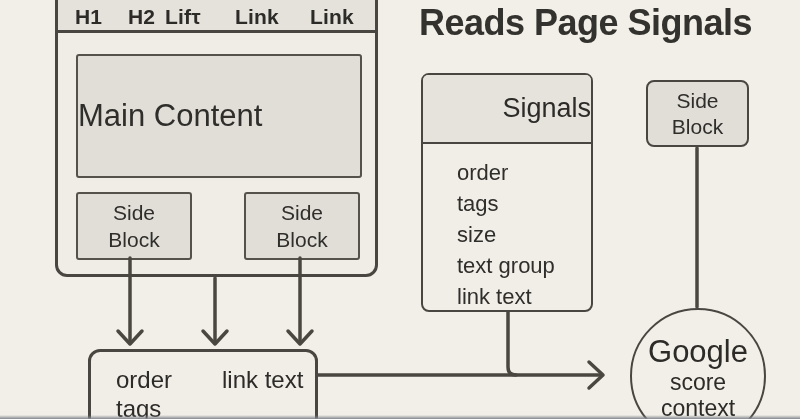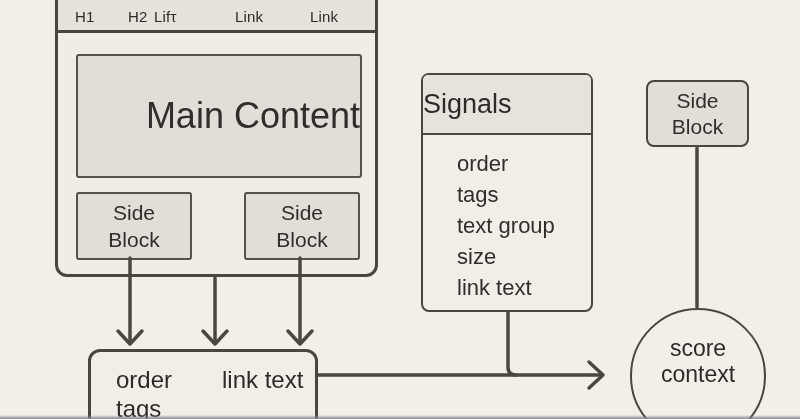--- a/index.html
+++ b/index.html
@@ -29,41 +29,41 @@
     left: -3px; top: -3px;
     width: 323px; height: 55px;
     background: #e5e2dc;
     border: 3px solid #494641;
     border-bottom: 3px solid #494641;
     border-radius: 12px 12px 0 0;
   }
   .tab {
     position: absolute;
     top: 24px;
-    font-size: 15px;
-    font-weight: 400;
+    font-size: 21px;
+    font-weight: 700;
     line-height: 24px;
     color: #2c2b28;
     letter-spacing: 0.2px;
   }
   .tab-0 { left: 17px; }
   .tab-1 { left: 70px; }
-  .tab-2 { left: 96px; }
+  .tab-2 { left: 107px; }
   .tab-3 { left: 177px; }
   .tab-4 { left: 252px; }
 
   .main-content {
     position: absolute;
     left: 18px; top: 73px;
     width: 286px; height: 124px;
     background: #e1ded8;
     border: 2.5px solid #55524c;
     border-radius: 3px;
-    display: flex; align-items: center; justify-content: flex-end;
-    font-size: 36px; font-weight: 500; color: #2f2e2b;
+    display: flex; align-items: center; justify-content: flex-start;
+    font-size: 31px; font-weight: 500; color: #2f2e2b;
   }
   .side-block {
     position: absolute;
     top: 211px;
     width: 116px; height: 68px;
     background: #e1ded8;
     border: 2.5px solid #55524c;
     border-radius: 3px;
     display: flex; flex-direction: column; align-items: center; justify-content: center;
     font-size: 21px; font-weight: 500; line-height: 27px; color: #2f2e2b;
@@ -85,25 +85,25 @@
   
   .signals-box {
     position: absolute;
     left: 421px; top: 73px;
     width: 172px; height: 239px;
     background: #f1eee8;
     border: 2.5px solid #494641;
     border-radius: 8px;
   }
   .signals-header {
-    height: 60px;
+    height: 69px;
     background: #e6e3dd;
     border-bottom: 2.5px solid #494641;
     border-radius: 5px 5px 0 0;
-    display: flex; align-items: center; justify-content: flex-start;
+    display: flex; align-items: center; justify-content: flex-end;
     font-size: 27px; font-weight: 500; color: #2c2b28;
   }
   .signals-list {
     padding: 13px 0 0 34px;
     list-style: none;
     font-size: 22px; font-weight: 500; line-height: 31px; color: #2f2e2b;
   }
 
   
   .side-block-solo {
@@ -186,50 +186,52 @@
     <div class="side-block side-block-left">
       <span>Side</span>
       <span>Block</span>
     </div>
     <div class="side-block side-block-right">
       <span>Side</span>
       <span>Block</span>
     </div>
   </div>
 
+  <div class="page-title">Reads Page Signals</div>
 
   <div class="signals-box">
     <div class="signals-header">
       <span>Signals</span>
     </div>
     <ul class="signals-list">
       <li>order</li>
       <li>tags</li>
+      <li>size</li>
       <li>text group</li>
-      <li>size</li>
       <li>link text</li>
     </ul>
   </div>
 
   <div class="side-block-solo">
     <span>Side</span>
     <span>Block</span>
   </div>
 
   <div class="output-box">
     <div class="output-col output-col-1">
       <div>order</div>
       <div>tags</div>
     </div>
     <div class="output-col output-col-2">
       <div>link text</div>
     </div>
   </div>
 
   <div class="google-circle">
+    <div class="google-name">Google</div>
     <div class="google-line">score</div>
     <div class="google-line">context</div>
   </div>
 
   <svg id="connectors" viewBox="0 0 800 419" xmlns="http://www.w3.org/2000/svg" fill="none" stroke="#4a4741" stroke-width="3.5" stroke-linecap="round" stroke-linejoin="round">
 
     <path d="M130 258 L130 341"></path>
     <path d="M118 331 L130 344 L142 331"></path>
     <path d="M215 278 L215 341"></path>
     <path d="M203 331 L215 344 L227 331"></path>

